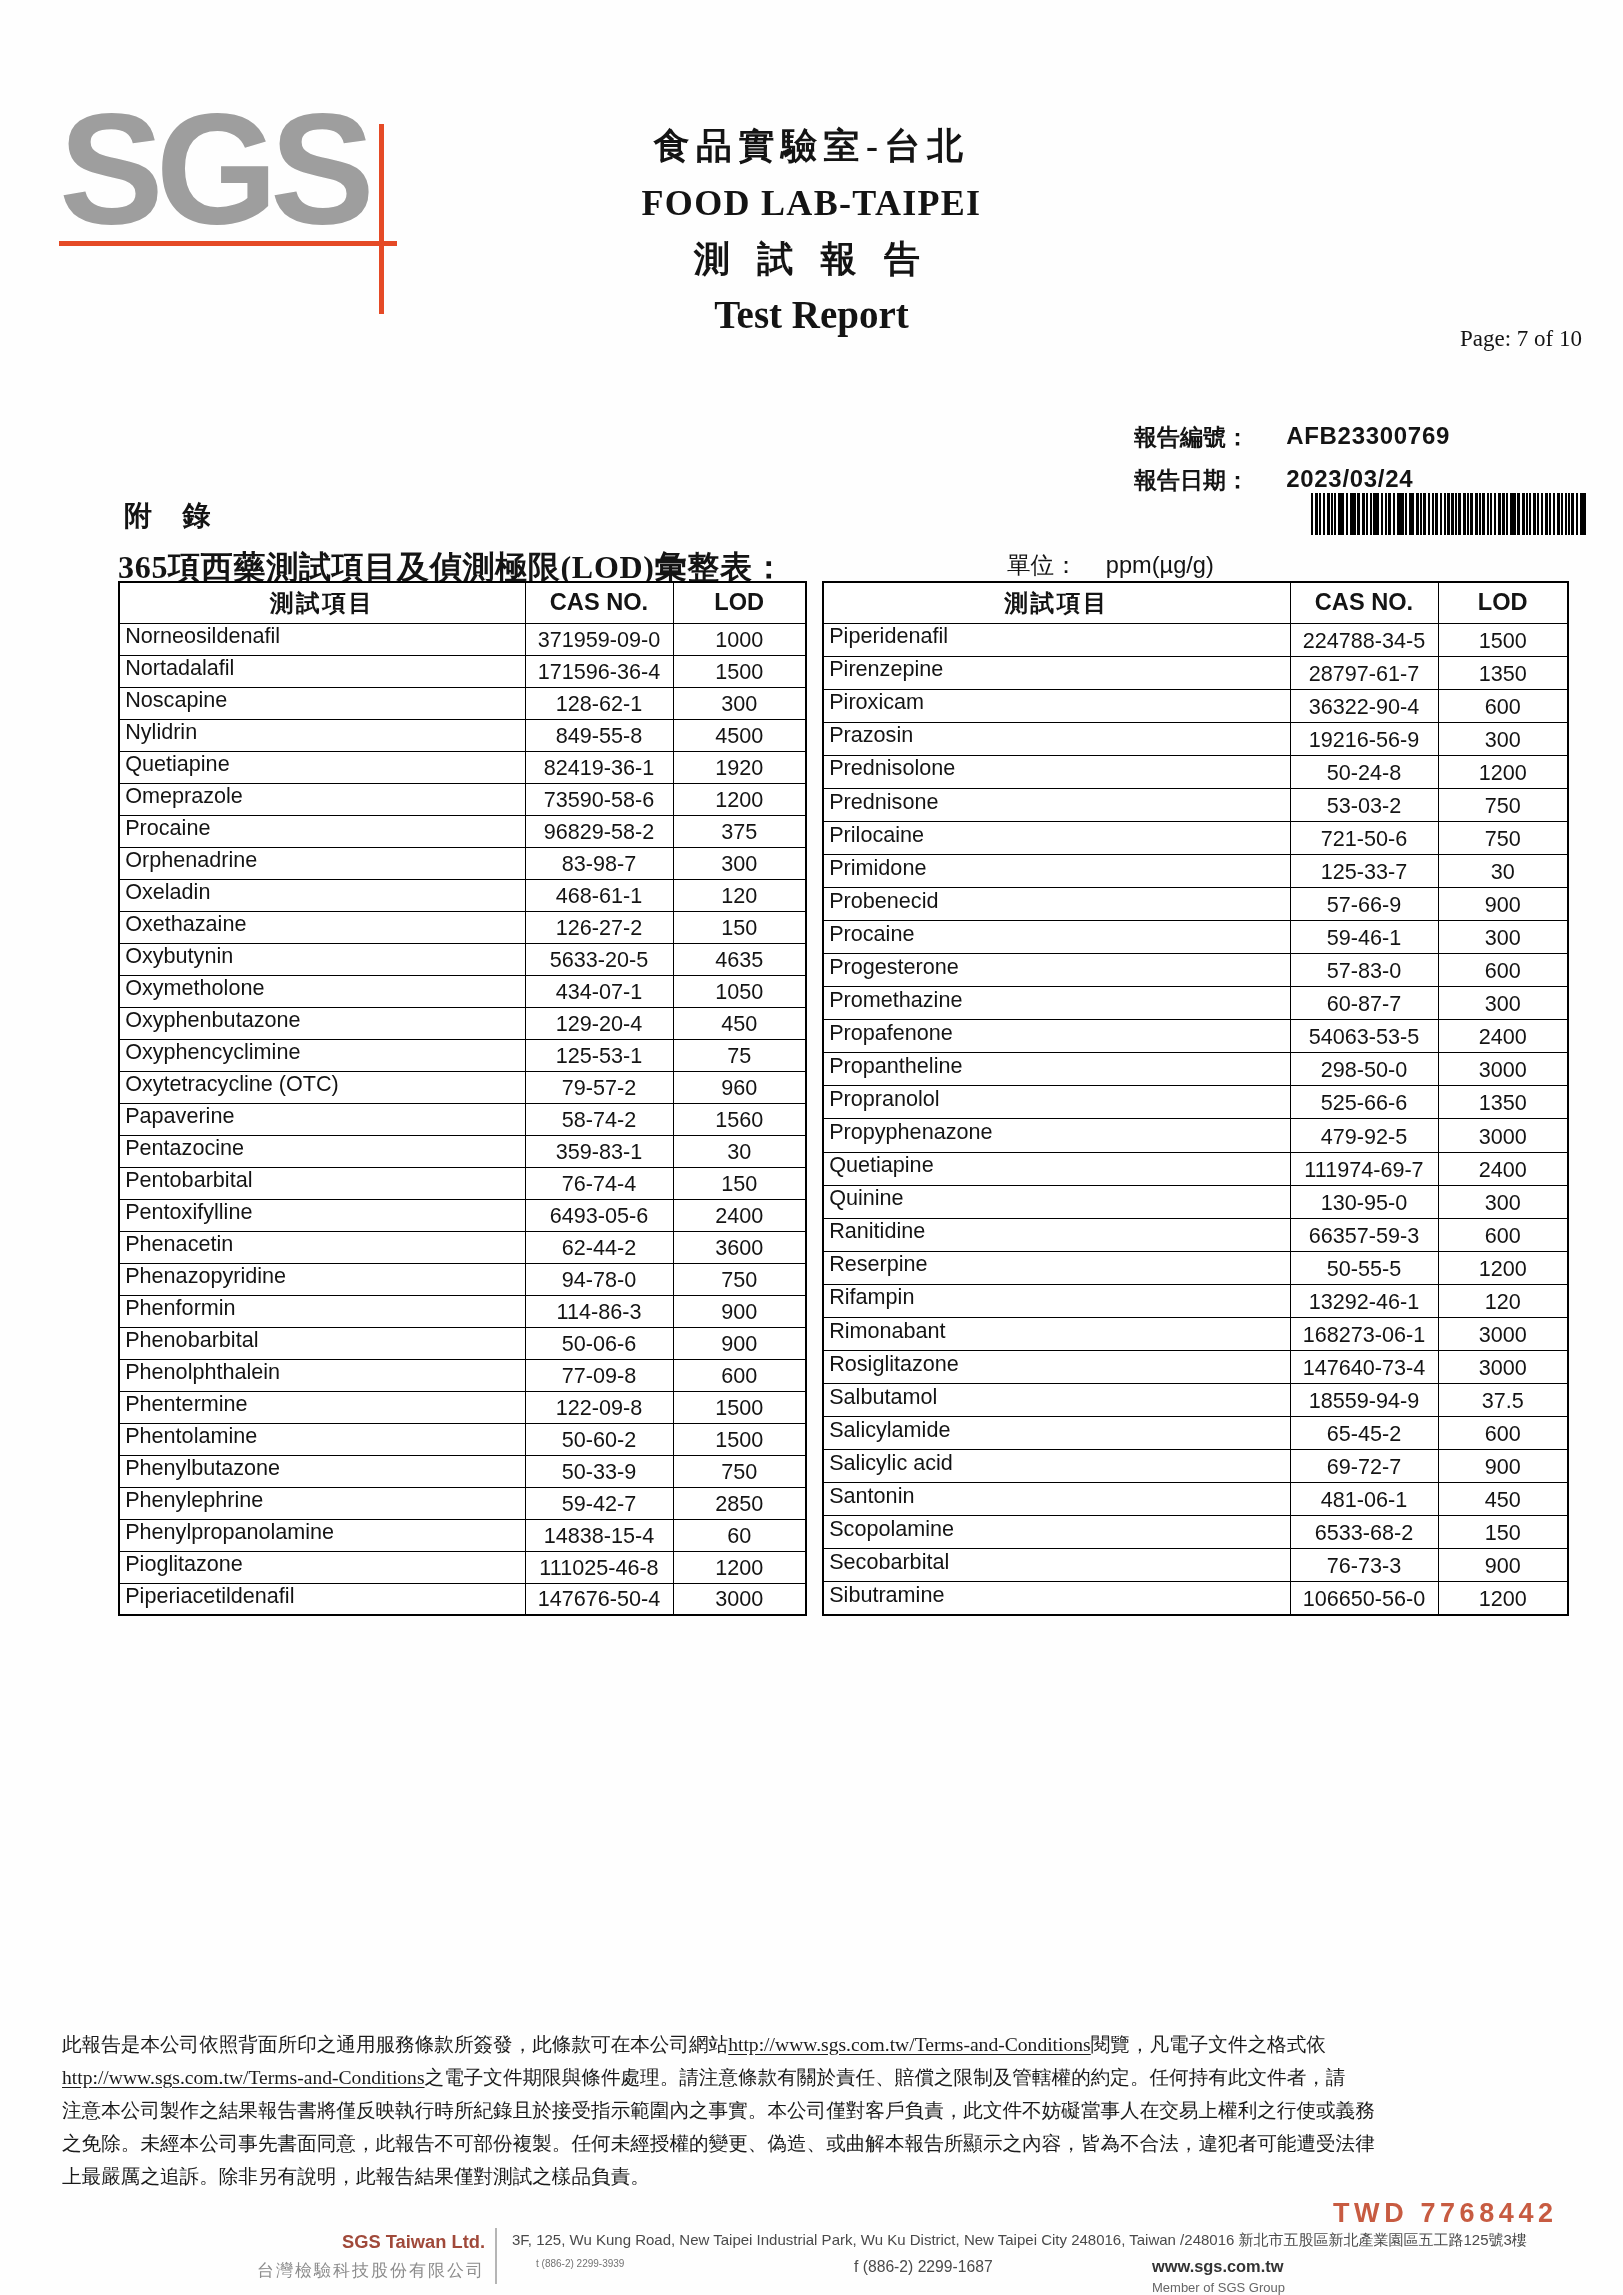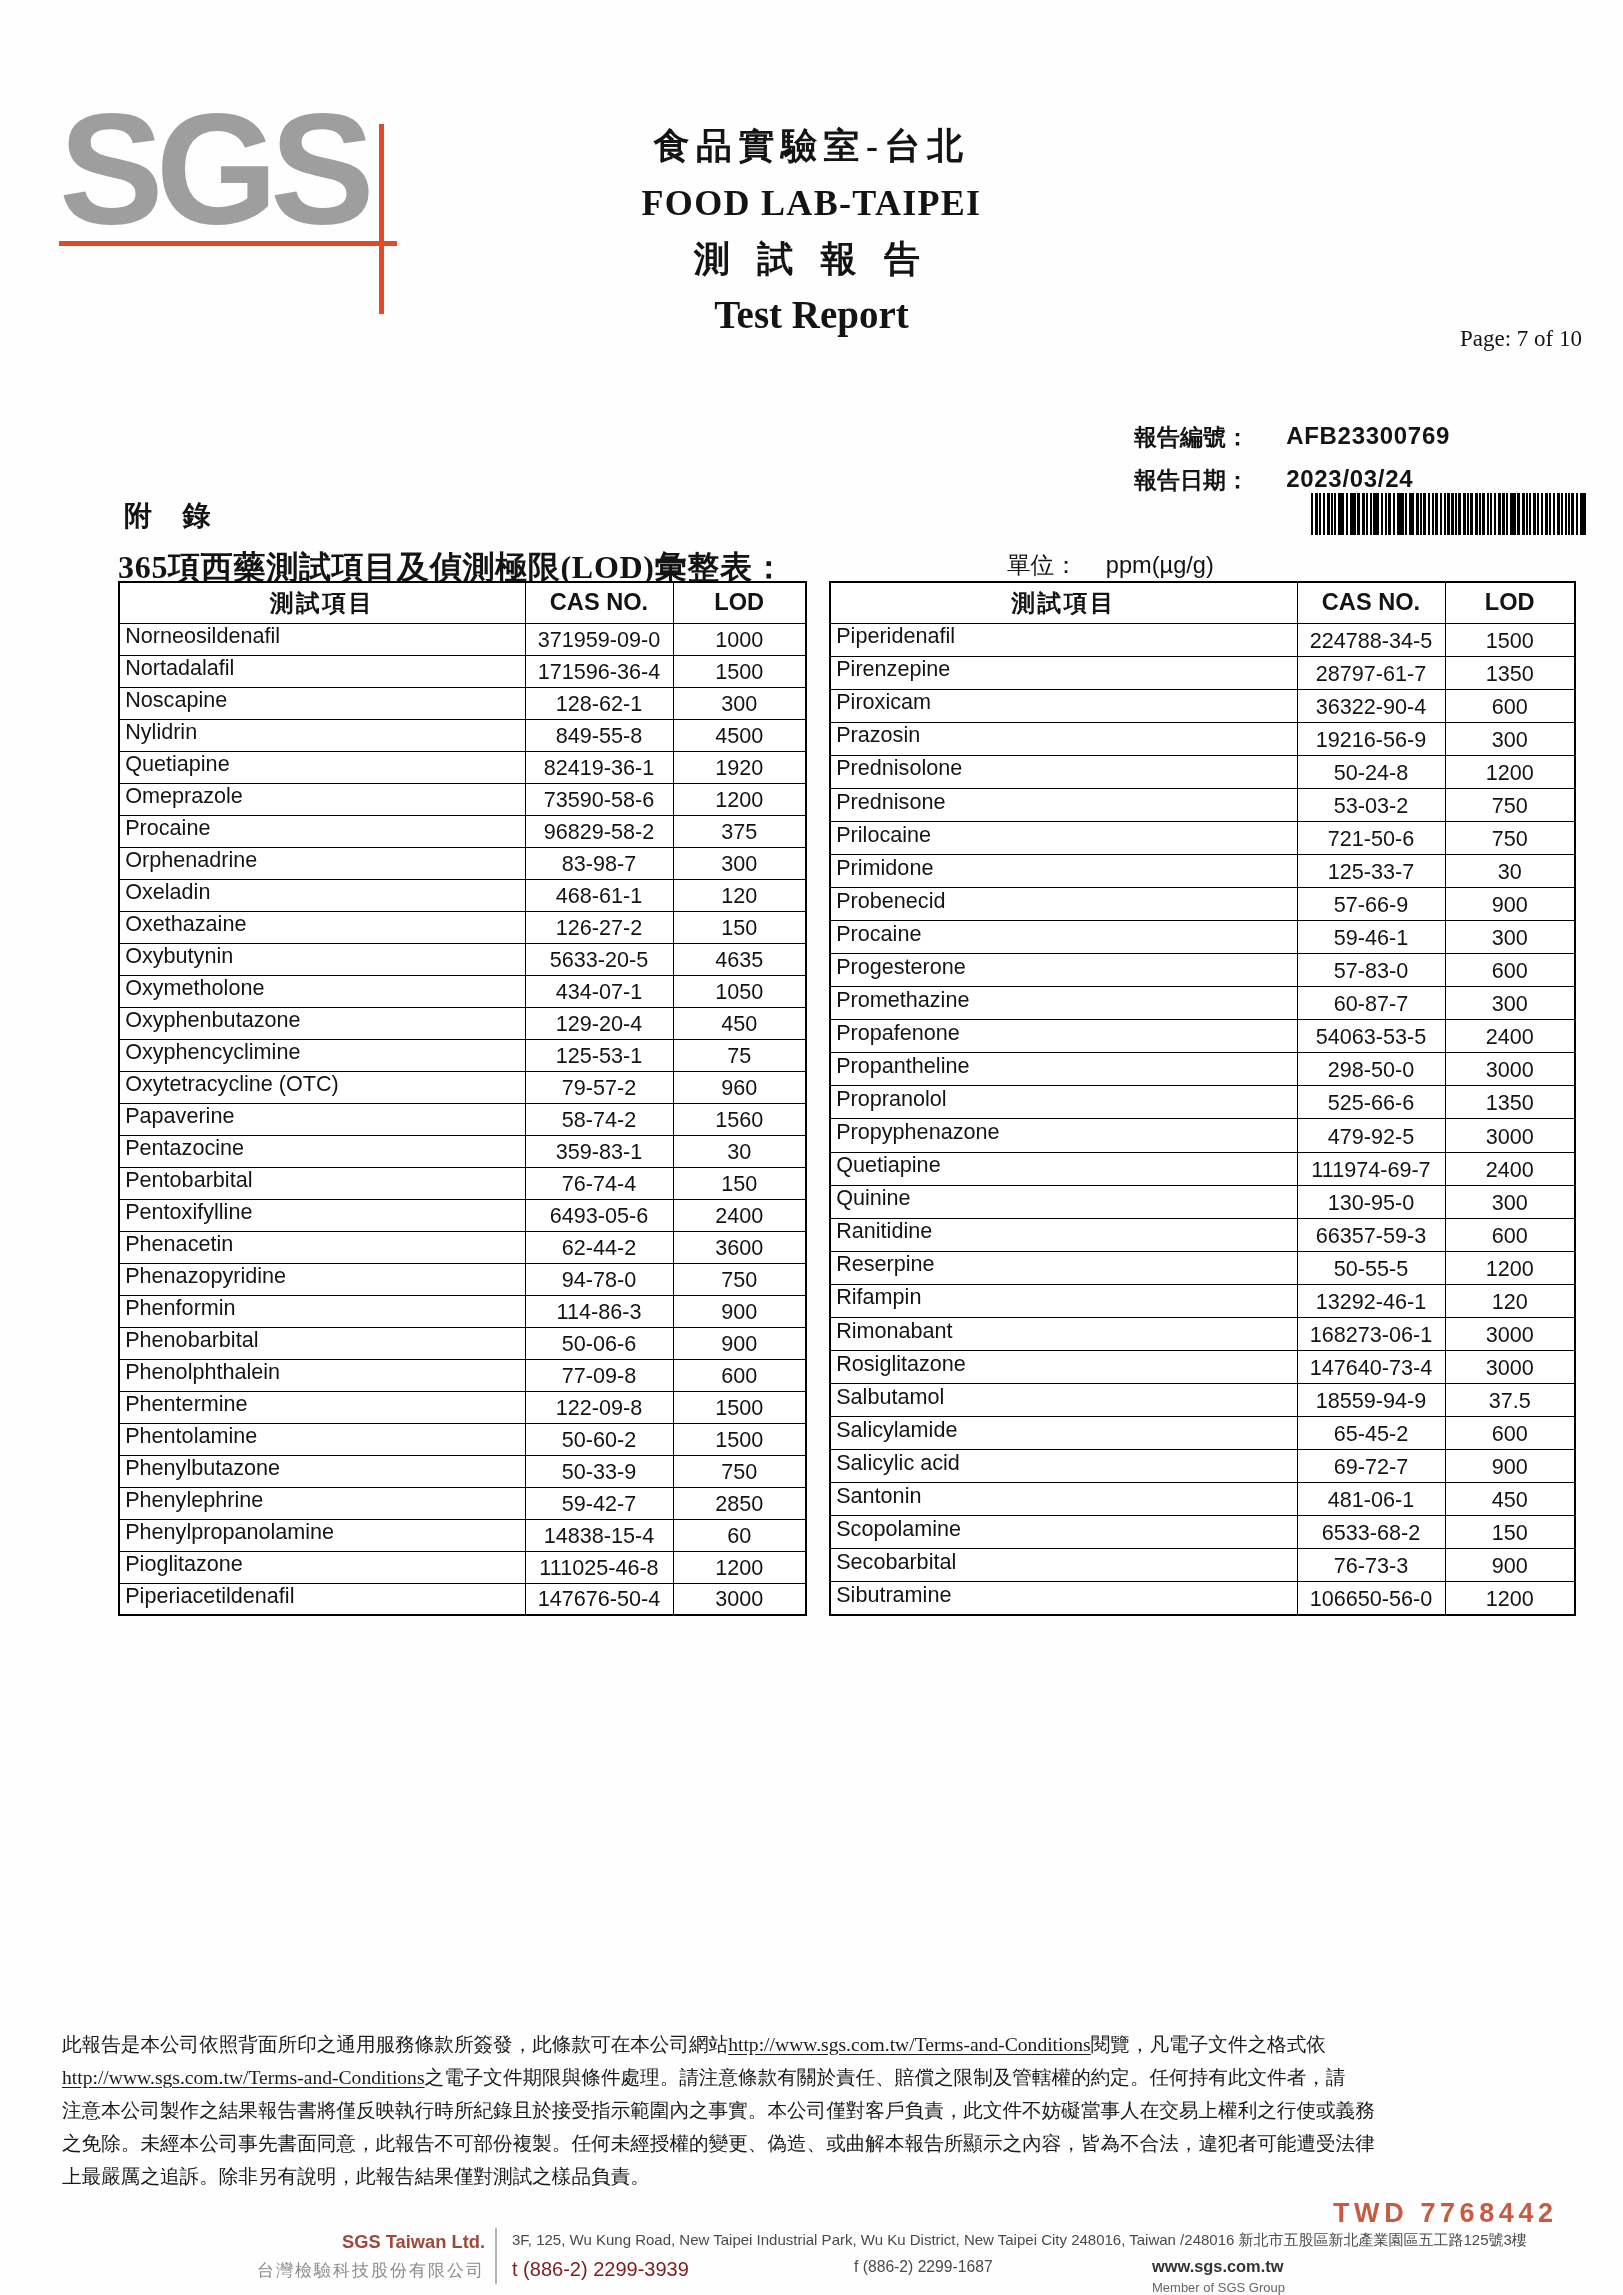--- a/index.html
+++ b/index.html
@@ -38,21 +38,21 @@
       repeating-linear-gradient(90deg,#000 0 0.7px,transparent 0.7px 9.2px); }
 
   .appendix { position:absolute; left:124px; top:497px; font-size:28px; font-weight:bold; letter-spacing:1.3px; }
 
   .table-title { position:absolute; left:118px; top:546px; font-size:32px; font-weight:bold;
                  text-decoration:underline; text-underline-offset:5.2px; letter-spacing:0.7px; }
   .unit { position:absolute; left:1007px; top:549px; font-size:23.6px; }
   .unit .u-label { font-family:"Liberation Serif","DejaVu Serif",serif; margin-right:28px; }
 
   
-  .tables { position:absolute; left:118px; top:581px; display:flex; gap:22px; }
+  .tables { position:absolute; left:118px; top:581px; display:flex; gap:15px; }
   table.t { border-collapse:collapse; table-layout:fixed; border:2px solid #000; background:#fff; }
   .t th, .t td { border:1.3px solid #000; overflow:hidden; }
   .t th { height:41px; font-size:23.6px; font-weight:bold; text-align:center; vertical-align:middle; }
   .t th.th-item { font-family:"Liberation Serif","DejaVu Serif",serif; letter-spacing:2.6px; }
   .t td { height:32px; font-size:21.6px; }
   td.col-item { text-align:left; vertical-align:top; padding:0.7px 0 0 5.2px; line-height:1.15; white-space:nowrap; }
   td.col-cas  { text-align:center; vertical-align:bottom; padding-bottom:2px; }
   td.col-lod  { text-align:center; vertical-align:bottom; padding-bottom:2px; }
   .t-left  { width:687px; }
   .t-left  .c-item { width:406px; } .t-left  .c-cas { width:148px; } .t-left  .c-lod { width:133px; }
@@ -67,21 +67,21 @@
   
   .twd { position:absolute; left:1333px; top:2198px; font-size:27px; font-weight:bold;
          color:#c75b41; letter-spacing:4.6px; }
   .f-co-en { position:absolute; left:209px; top:2231px; width:276px; text-align:right;
              font-size:18.3px; font-weight:bold; color:#a0493a; }
   .f-co-zh { position:absolute; left:209px; top:2259px; width:276px; text-align:right;
              font-size:17px; color:#8c8c8c; letter-spacing:2px;
              font-family:"Liberation Serif","DejaVu Serif",serif; }
   .f-divider { position:absolute; left:495px; top:2228px; width:2px; height:56px; background:#b5b5b5; }
   .f-address { position:absolute; left:512px; top:2231px; font-size:15px; color:#4a4a4a; white-space:nowrap; }
-  .f-tel { position:absolute; left:512px; top:2258px; font-size:20px; color:#7f1d1d; }
+  .f-tel { position:absolute; left:536px; top:2258px; font-size:10px; color:#737373; }
   .f-fax { position:absolute; left:854px; top:2258px; font-size:15.7px; color:#4a4a4a; }
   .f-web { position:absolute; left:1152px; top:2257px; font-size:16.4px; font-weight:bold; color:#333; }
   .f-member { position:absolute; left:1152px; top:2280px; font-size:13px; color:#666; }
 </style>
 </head>
 <body>
 
 <div class="page">
 
   <div class="logo">

